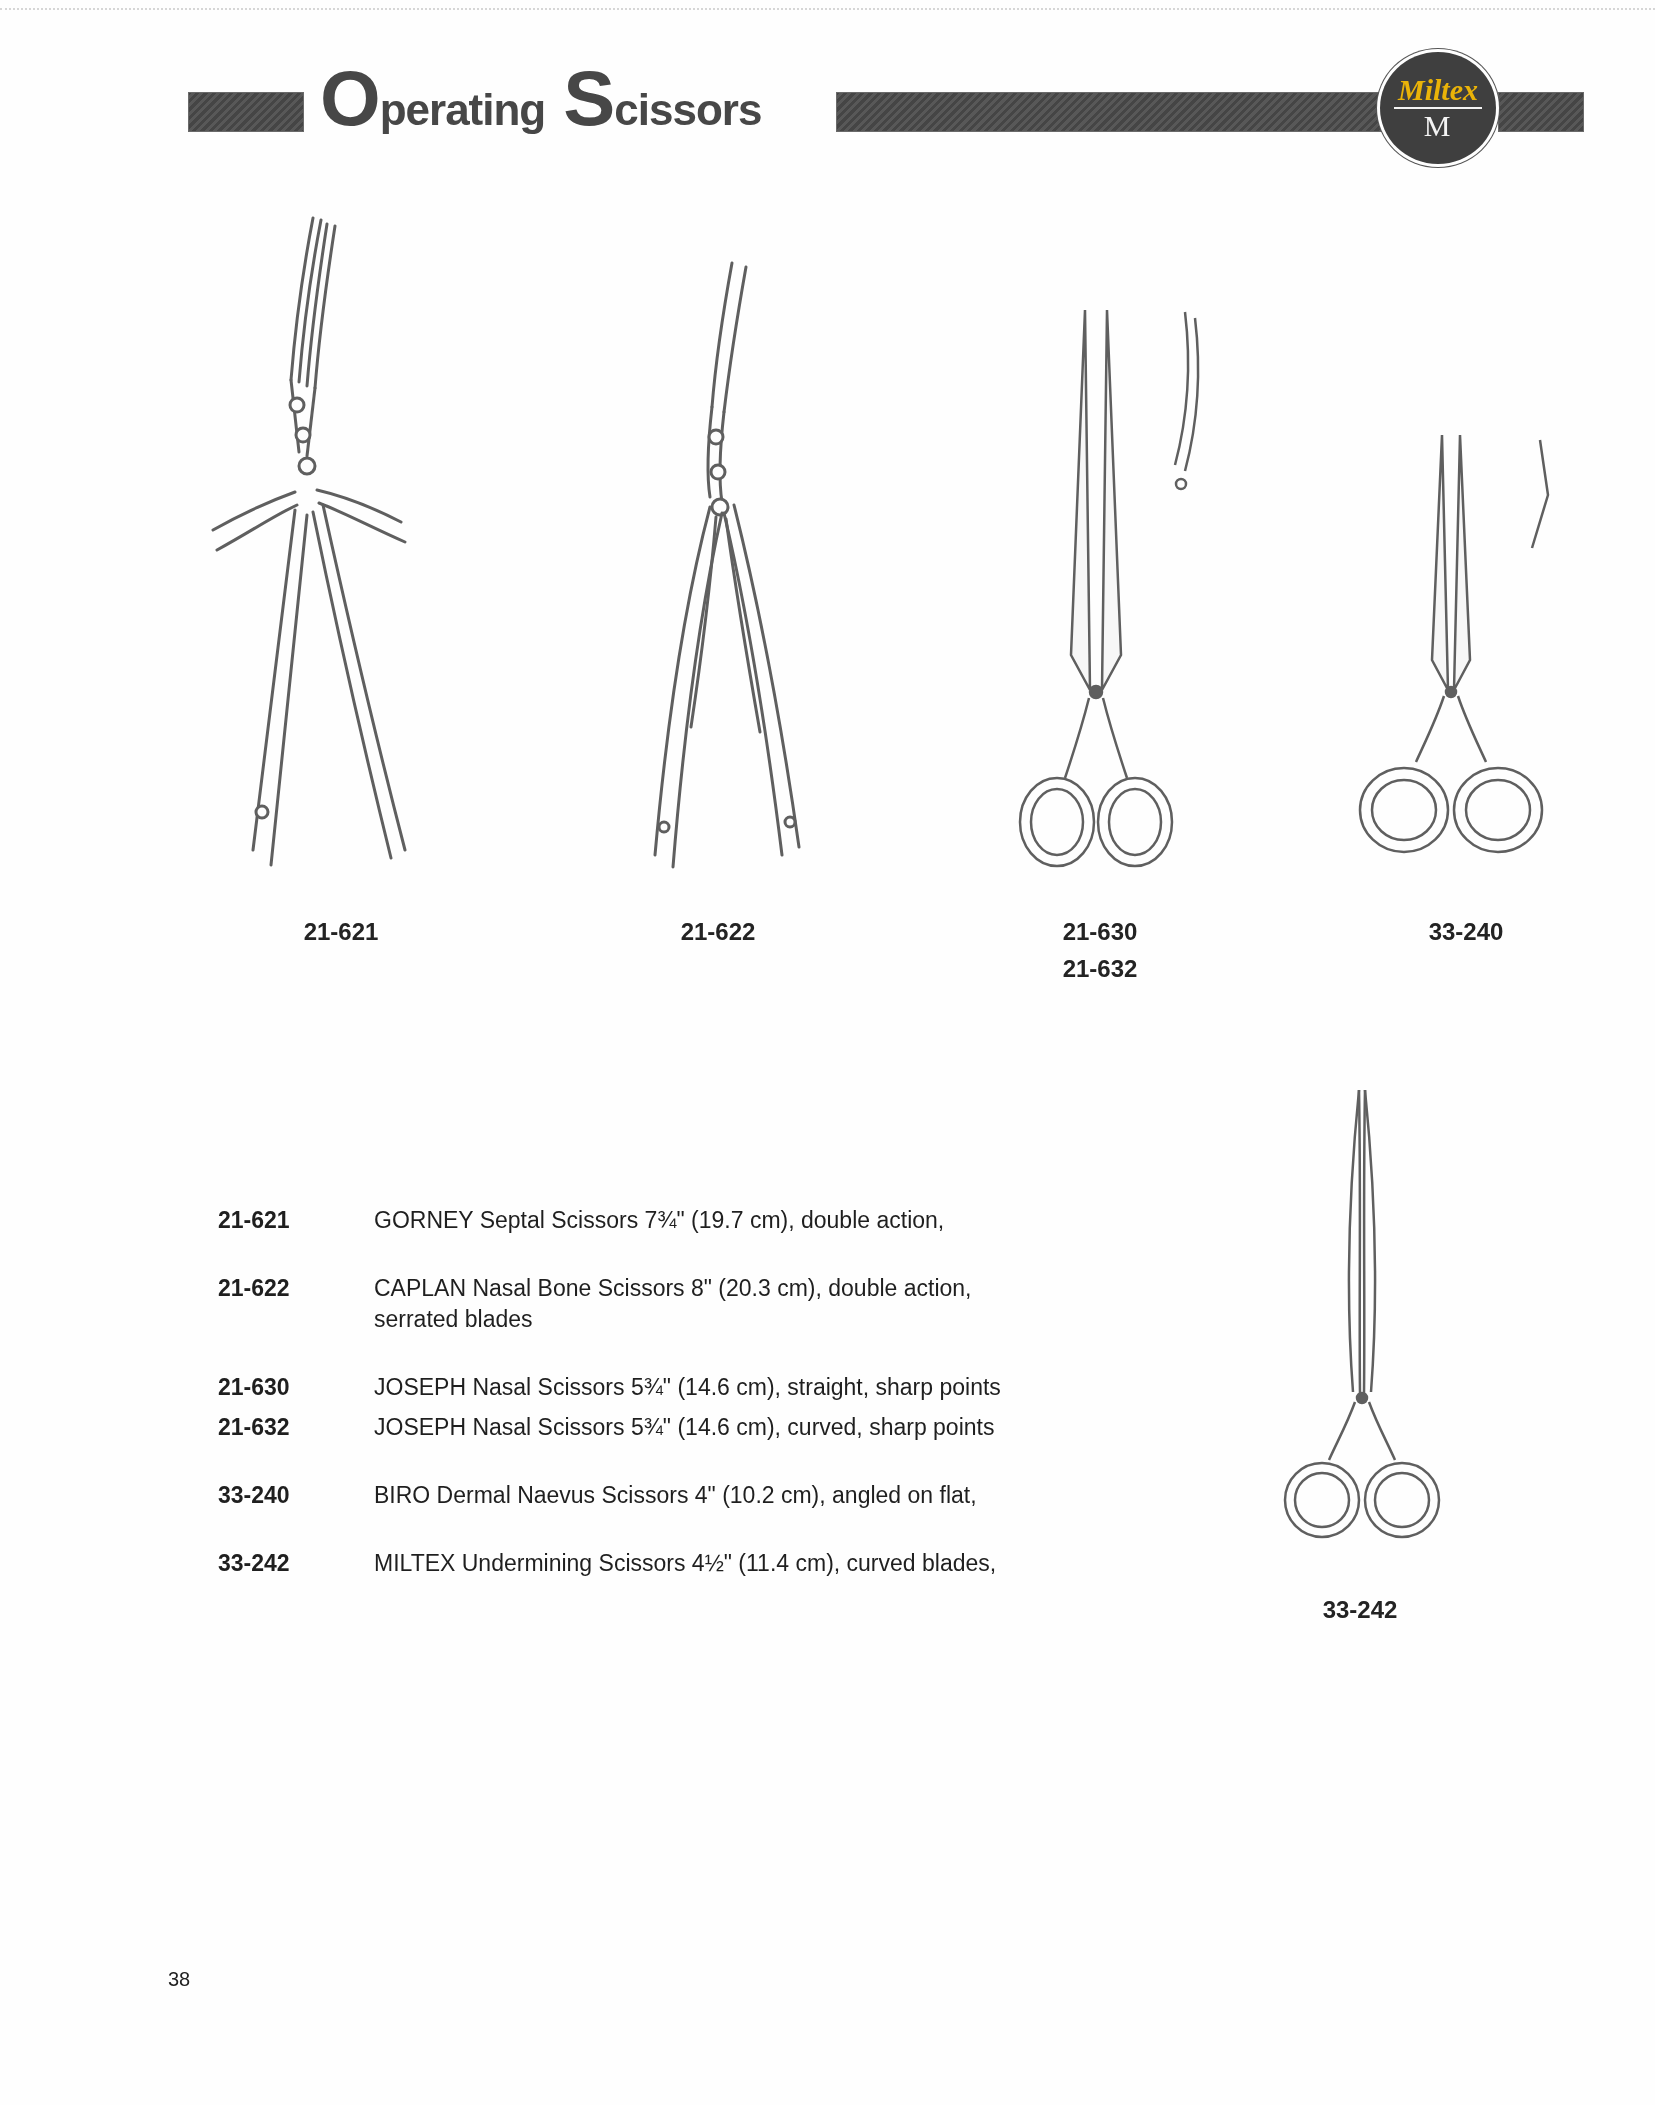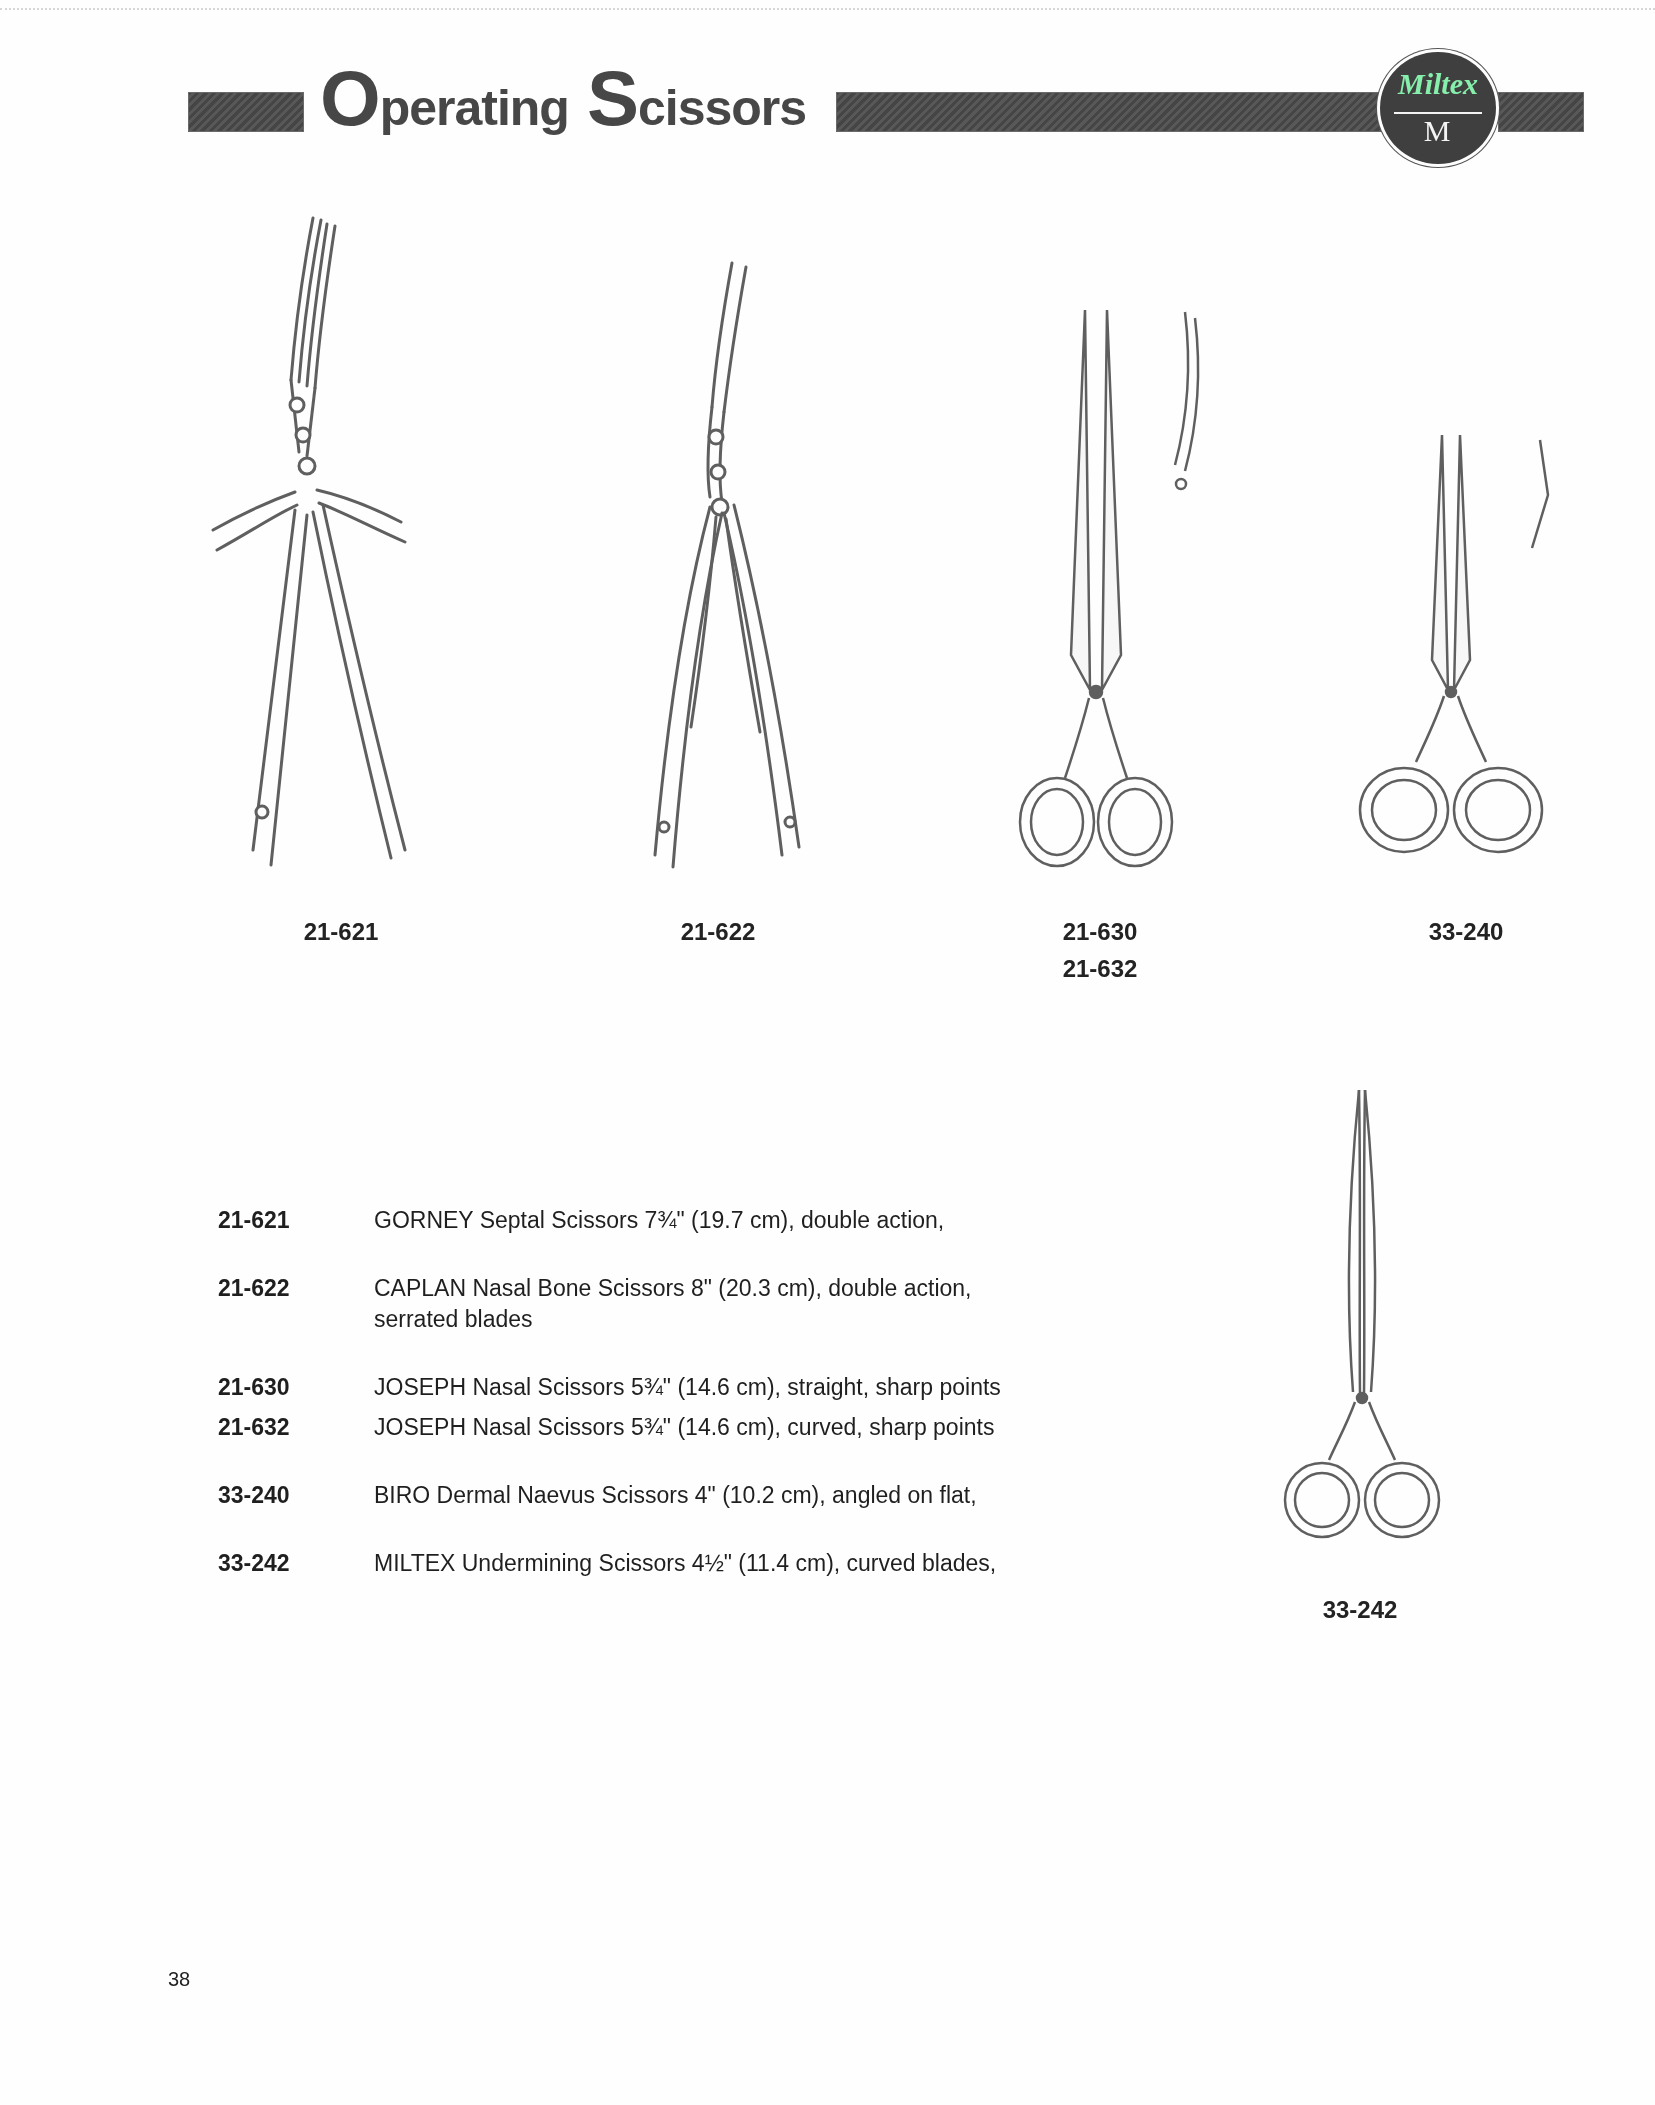--- a/index.html
+++ b/index.html
@@ -22,33 +22,33 @@
   }
   .bar-left  { left:188px;  width:116px; }
   .bar-mid   { left:836px;  width:552px; }
   .bar-right { left:1498px; width:86px;  }
   .header-title {
     position:absolute; left:320px; top:50px; height:96px;
     display:flex; align-items:baseline; white-space:nowrap;
     color:#474747; font-weight:bold; letter-spacing:-1px;
   }
   .header-title .cap  { font-size:78px; line-height:96px; }
-  .header-title .rest { font-size:50px; }
+  .header-title .rest { font-size:44px; }
   .header-title .word-gap { width:18px; }
   .logo {
     position:absolute; left:1380px; top:52px; width:116px; height:112px;
     background:#3f3f3f; border-radius:50%;
     display:flex; flex-direction:column; align-items:center; justify-content:center;
     box-shadow:0 0 0 3px #fefefe, 0 0 0 4px #555;
     z-index:2;
   }
   .logo .script {
     font-family:"Liberation Serif", serif; font-style:italic; font-weight:bold;
-    color:#86efac; font-size:30px; line-height:32px;
-    border-bottom:2px solid #f4f4f4; padding:0 4px 12px 4px;
+    color:#eab308; font-size:30px; line-height:32px;
+    border-bottom:2px solid #f4f4f4; padding:0 4px 1px 4px;
   }
   .logo .mono {
     font-family:"Liberation Serif", serif; color:#f4f4f4;
     font-size:30px; line-height:34px; letter-spacing:2px;
   }
   
   .figure { position:absolute; }
   .figure svg { width:100%; height:100%; display:block; }
   .fig-label {
     position:absolute; width:130px; text-align:center;

